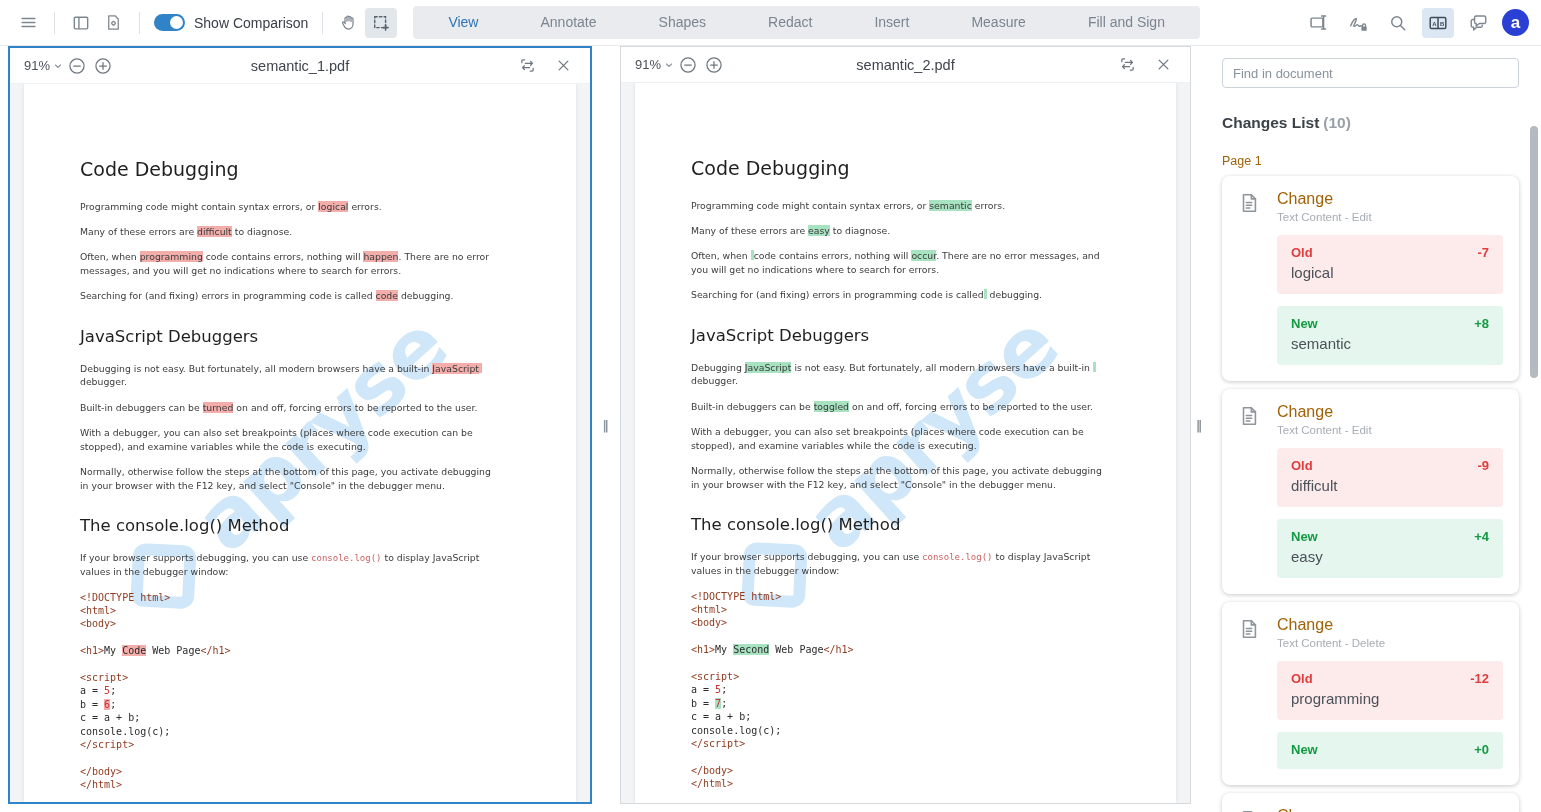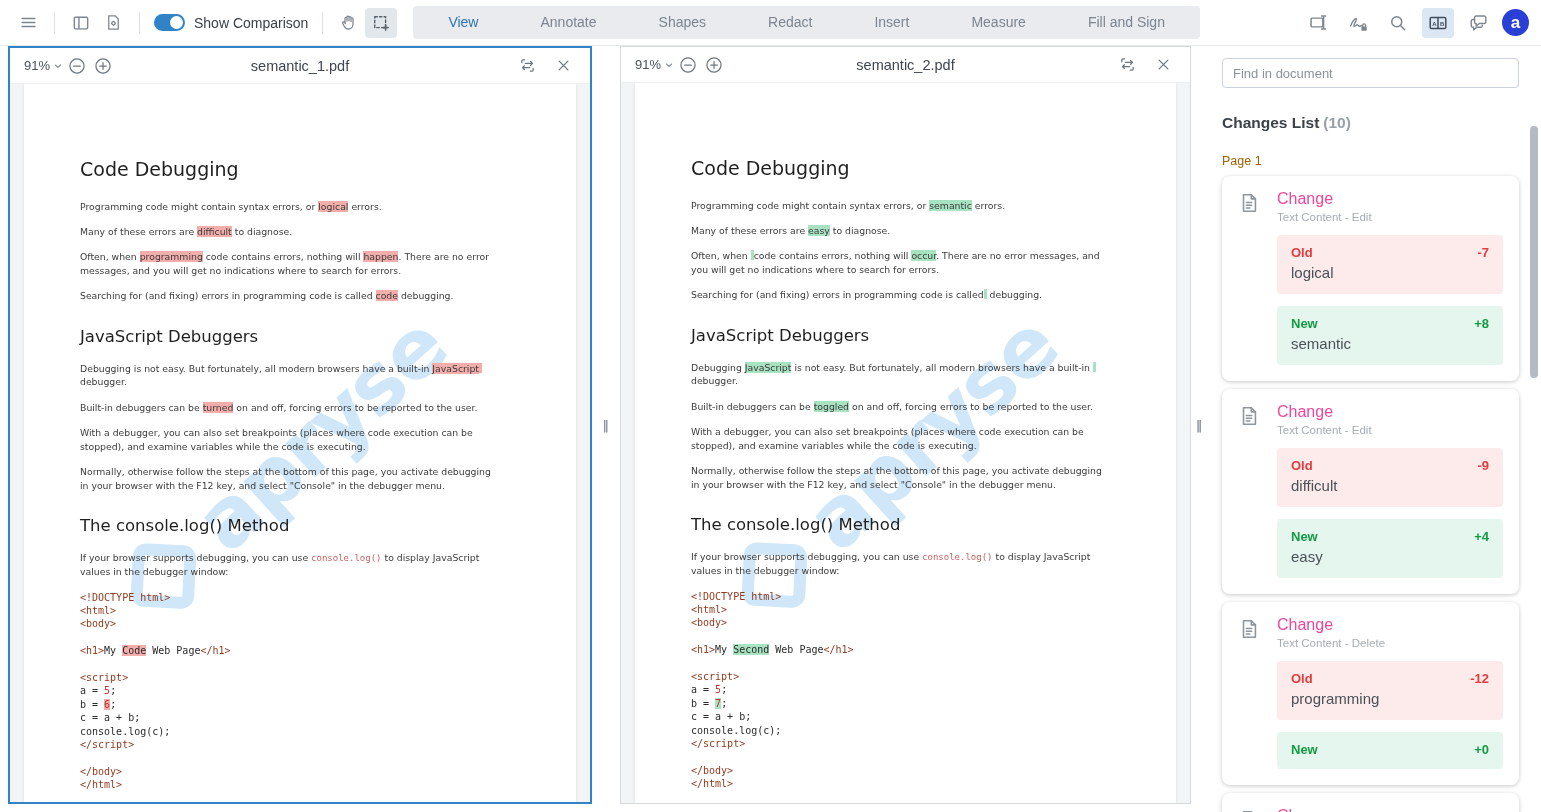--- a/index.html
+++ b/index.html
@@ -75,21 +75,21 @@
     padding:0 10px; font-size:13px; color:#39404a; outline:none; font-family:"Liberation Sans", sans-serif; }
   .find-input::placeholder { color:#8a939c; }
   .changes-title { margin-top:26px; font-size:15.5px; font-weight:bold; color:#3b4248; }
   .changes-count { color:#98a0a8; font-weight:bold; margin-left:4px; }
   .page-label { margin-top:22px; font-size:12.5px; color:#a16207; }
   .cards { margin-top:8px; display:flex; flex-direction:column; gap:8px; }
   .card { background:#fff; border-radius:8px; box-shadow:0 1px 4px rgba(0,0,0,.22);
     padding:14px 16px 16px 16px; cursor:pointer; }
   .card-head { display:flex; align-items:flex-start; gap:17px; }
   .card-doc-icon { color:#8d959d; flex:none; margin-top:2px; }
-  .card-title { font-size:16px; color:#ec4899; }
+  .card-title { font-size:16px; color:#a16207; }
   .card-sub { font-size:11.5px; color:#a6adb4; margin-top:3px; }
   .diff-box { margin:12px 0 0 39px; border-radius:4px; padding:10px 14px 12px 14px; }
   .diff-box.old { background:#fdeaea; }
   .diff-box.new { background:#e5f6ee; }
   .diff-row { display:flex; justify-content:space-between; font-size:13px; font-weight:bold; }
   .diff-box.old .diff-row { color:#e03e3e; }
   .diff-box.new .diff-row { color:#139a43;gap:40px; }
   .diff-text { font-size:15px; color:#4a5159; margin-top:4px; min-height:18px; }
 
   .v-scrollbar { position:absolute; right:3px; top:80px; width:8px; height:252px;

